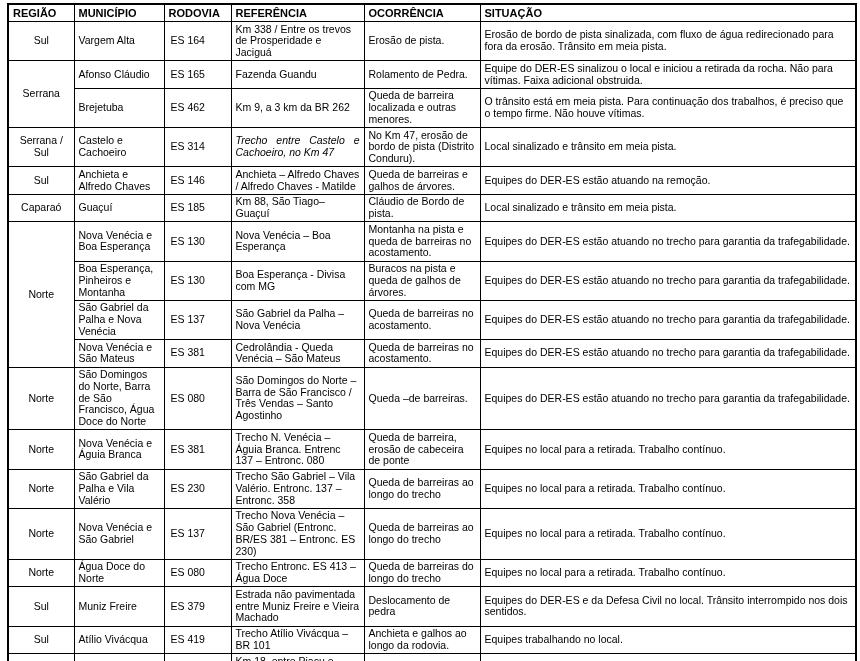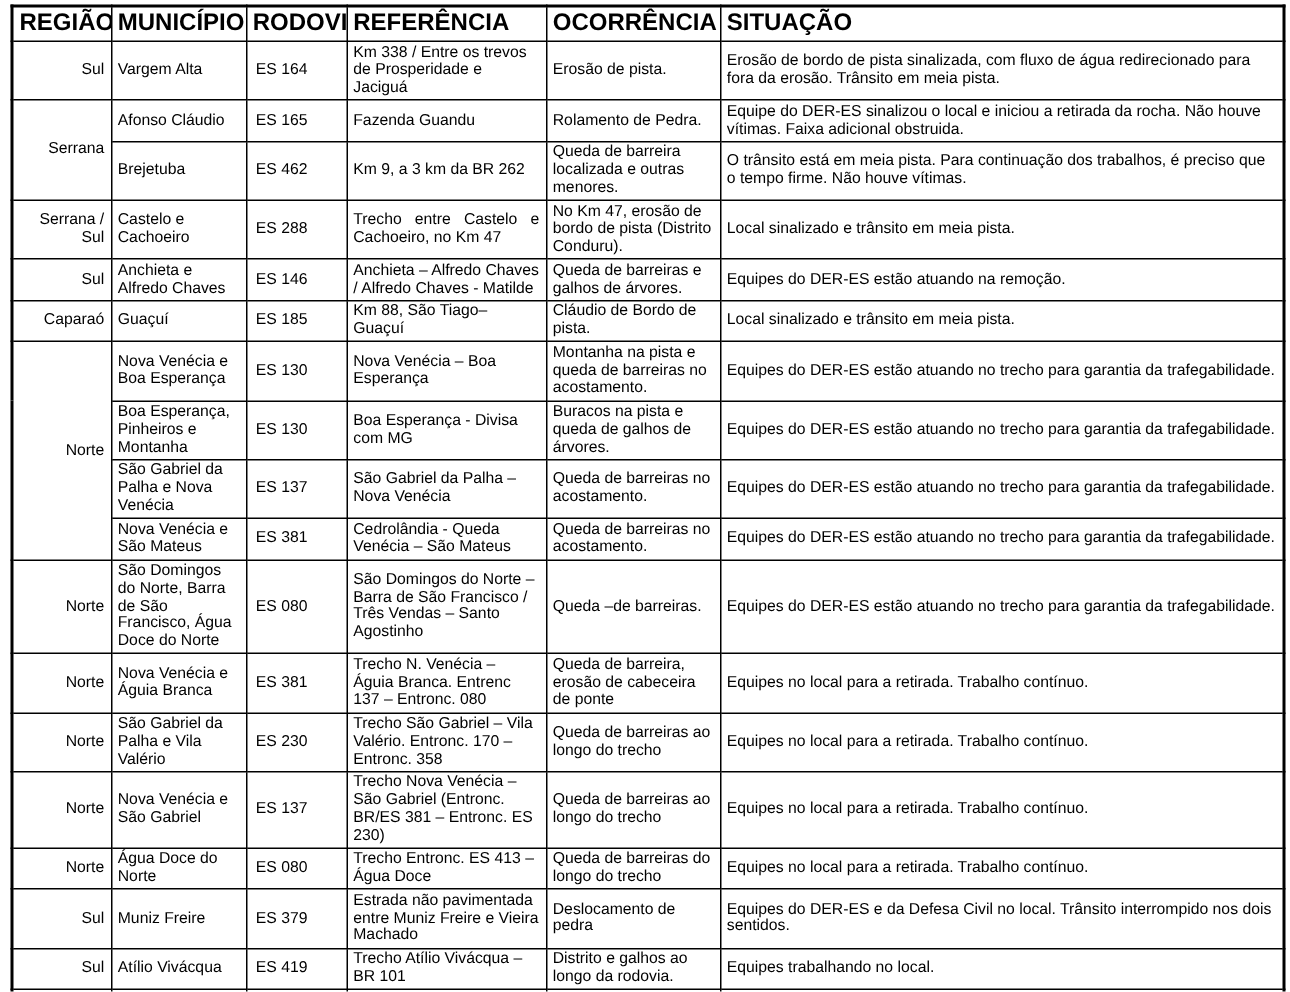--- a/index.html
+++ b/index.html
@@ -21,41 +21,42 @@
     width: 848px;
     border: 2px solid #000;
   }
   th, td {
     border: 1px solid #000;
     vertical-align: middle;
     overflow: hidden;
     word-wrap: break-word;
   }
   th {
-    font-size: 16px;
+    font-size: 11px;
     font-weight: bold;
     text-align: left;
     padding: 2px 4px;
     white-space: nowrap;
   }
   td {
     font-size: 10.5px;
     line-height: 1.12;
     padding: 1.5px 4px;
   }
   td.c-regiao {
-    text-align: right;
+    text-align: center;
   }
   td.c-rodovia {
     padding-left: 6px;
     white-space: nowrap;
   }
   td.c-referencia.justify {
     text-align: justify;
     text-align-last: left;
+    font-style: italic;
   }
 </style>
 </head>
 <body>
 
 <div class="table-wrap">
   <table>
     <colgroup>
       <col style="width:66px">
       <col style="width:90px">
@@ -82,33 +83,33 @@
           <td class="c-referencia">Km 338 / Entre os trevos de Prosperidade e Jaciguá</td>
           <td class="c-ocorrencia">Erosão de pista.</td>
           <td class="c-situacao">Erosão de bordo de pista sinalizada, com fluxo de água redirecionado para fora da erosão. Trânsito em meia pista.</td>
         </tr>
         <tr>
           <td class="c-regiao" rowspan="2">Serrana</td>
           <td class="c-municipio">Afonso Cláudio</td>
           <td class="c-rodovia">ES 165</td>
           <td class="c-referencia">Fazenda Guandu</td>
           <td class="c-ocorrencia">Rolamento de Pedra.</td>
-          <td class="c-situacao">Equipe do DER-ES sinalizou o local e iniciou a retirada da rocha. Não houve vítimas. Faixa adicional obstruida.</td>
+          <td class="c-situacao">Equipe do DER-ES sinalizou o local e iniciou a retirada da rocha. Não para vítimas. Faixa adicional obstruida.</td>
         </tr>
         <tr>
           <td class="c-municipio">Brejetuba</td>
           <td class="c-rodovia">ES 462</td>
           <td class="c-referencia">Km 9, a 3 km da BR 262</td>
           <td class="c-ocorrencia">Queda de barreira localizada e outras menores.</td>
           <td class="c-situacao">O trânsito está em meia pista. Para continuação dos trabalhos, é preciso que o tempo firme. Não houve vítimas.</td>
         </tr>
         <tr>
           <td class="c-regiao" rowspan="1">Serrana / Sul</td>
           <td class="c-municipio">Castelo e Cachoeiro</td>
-          <td class="c-rodovia">ES 288</td>
+          <td class="c-rodovia">ES 314</td>
           <td class="c-referencia justify">Trecho entre Castelo e Cachoeiro, no Km 47</td>
           <td class="c-ocorrencia">No Km 47, erosão de bordo de pista (Distrito Conduru).</td>
           <td class="c-situacao">Local sinalizado e trânsito em meia pista.</td>
         </tr>
         <tr>
           <td class="c-regiao" rowspan="1">Sul</td>
           <td class="c-municipio">Anchieta e Alfredo Chaves</td>
           <td class="c-rodovia">ES 146</td>
           <td class="c-referencia">Anchieta – Alfredo Chaves / Alfredo Chaves - Matilde</td>
           <td class="c-ocorrencia">Queda de barreiras e galhos de árvores.</td>
@@ -164,21 +165,21 @@
           <td class="c-municipio">Nova Venécia e Águia Branca</td>
           <td class="c-rodovia">ES 381</td>
           <td class="c-referencia">Trecho N. Venécia – Águia Branca. Entrenc 137 – Entronc. 080</td>
           <td class="c-ocorrencia">Queda de barreira, erosão de cabeceira de ponte</td>
           <td class="c-situacao">Equipes no local para a retirada. Trabalho contínuo.</td>
         </tr>
         <tr>
           <td class="c-regiao" rowspan="1">Norte</td>
           <td class="c-municipio">São Gabriel da Palha e Vila Valério</td>
           <td class="c-rodovia">ES 230</td>
-          <td class="c-referencia">Trecho São Gabriel – Vila Valério. Entronc. 170 – Entronc. 358</td>
+          <td class="c-referencia">Trecho São Gabriel – Vila Valério. Entronc. 137 – Entronc. 358</td>
           <td class="c-ocorrencia">Queda de barreiras ao longo do trecho</td>
           <td class="c-situacao">Equipes no local para a retirada. Trabalho contínuo.</td>
         </tr>
         <tr>
           <td class="c-regiao" rowspan="1">Norte</td>
           <td class="c-municipio">Nova Venécia e São Gabriel</td>
           <td class="c-rodovia">ES 137</td>
           <td class="c-referencia">Trecho Nova Venécia – São Gabriel (Entronc. BR/ES 381 – Entronc. ES 230)</td>
           <td class="c-ocorrencia">Queda de barreiras ao longo do trecho</td>
           <td class="c-situacao">Equipes no local para a retirada. Trabalho contínuo.</td>
@@ -197,21 +198,21 @@
           <td class="c-rodovia">ES 379</td>
           <td class="c-referencia">Estrada não pavimentada entre Muniz Freire e Vieira Machado</td>
           <td class="c-ocorrencia">Deslocamento de pedra</td>
           <td class="c-situacao">Equipes do DER-ES e da Defesa Civil no local. Trânsito interrompido nos dois sentidos.</td>
         </tr>
         <tr>
           <td class="c-regiao" rowspan="1">Sul</td>
           <td class="c-municipio">Atílio Vivácqua</td>
           <td class="c-rodovia">ES 419</td>
           <td class="c-referencia">Trecho Atílio Vivácqua – BR 101</td>
-          <td class="c-ocorrencia">Distrito e galhos ao longo da rodovia.</td>
+          <td class="c-ocorrencia">Anchieta e galhos ao longo da rodovia.</td>
           <td class="c-situacao">Equipes trabalhando no local.</td>
         </tr>
         <tr>
           <td class="c-regiao" rowspan="1">Sul</td>
           <td class="c-municipio">Muniz Freire</td>
           <td class="c-rodovia">ES 181</td>
           <td class="c-referencia">Km 18, entre Piaçu e Muniz Freire.</td>
           <td class="c-ocorrencia">Erosão de pista</td>
           <td class="c-situacao">Local sinalizado. Trânsito em duas pistas.</td>
         </tr>

